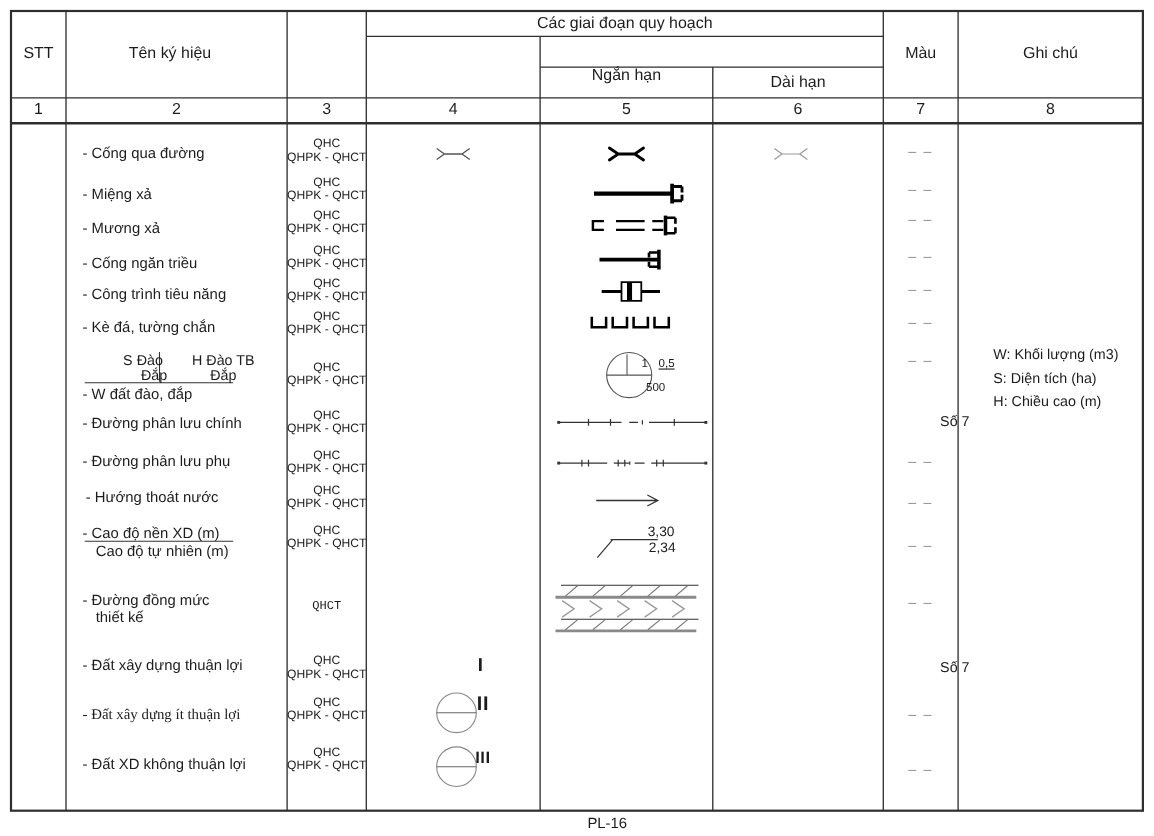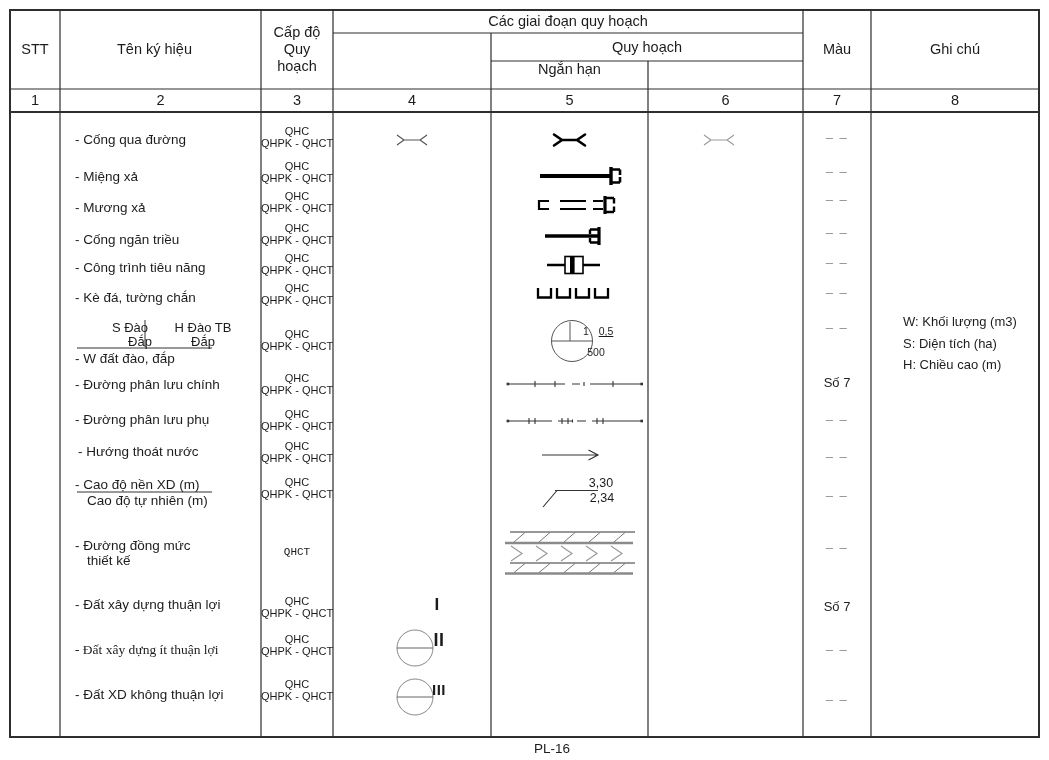--- a/index.html
+++ b/index.html
@@ -7,21 +7,21 @@
         font-family:"Liberation Sans",sans-serif;color:#1c1c1c;overflow:hidden;}
   .art{position:absolute;left:0;top:0;}
   .cell{position:absolute;display:flex;align-items:center;justify-content:center;
         text-align:center;font-size:14.5px;line-height:17px;}
   .cell.col{flex-direction:column;}
   .lbl{position:absolute;font-size:13.5px;line-height:16px;white-space:nowrap;}
   .cap{position:absolute;left:261px;width:72px;text-align:center;font-size:11px;
        line-height:12px;white-space:nowrap;}
   .mau{position:absolute;left:803px;width:68px;text-align:center;font-size:13px;
        color:#8d8d8d;letter-spacing:1.5px;line-height:16px;}
-  .mau.dark{color:#222;letter-spacing:0;}
+  .mau.dark{color:#222;letter-spacing:0;margin-left:31px;}
   .note{position:absolute;left:903px;font-size:13px;line-height:15px;white-space:nowrap;}
   .sym{position:absolute;transform:translate(-50%,-50%);white-space:nowrap;margin-left:24px;}
   .circtxt{font-size:10.5px;}
   .elevtxt{font-size:12.5px;}
   .roman{font-weight:700;letter-spacing:0.5px;}
 </style>
 </head>
 <body>
 
 <div class="page">
@@ -125,28 +125,23 @@
       <path d="M397,648 H433" stroke="#666"></path>
     </g>
     <g stroke="#888" stroke-width="1" fill="none">
       <circle cx="415" cy="697" r="18"></circle>
       <path d="M397,697 H433" stroke="#666"></path>
     </g>
   </svg>
 
   <div class="cell" style="left:10px;top:10px;width:50px;height:79px;">STT</div>
   <div class="cell" style="left:60px;top:10px;width:189px;height:79px;">Tên ký hiệu</div>
-  <div class="cell col" style="left:261px;top:10px;width:72px;height:79px;">
-    <div>Cấp độ</div>
-    <div>Quy</div>
-    <div>hoạch</div>
-  </div>
   <div class="cell" style="left:333px;top:10px;width:470px;height:23px;">Các giai đoạn quy hoạch</div>
-  <div class="cell" style="left:491px;top:33px;width:312px;height:28px;">Quy hoạch</div>
   <div class="cell" style="left:491px;top:61px;width:157px;height:16px;">Ngắn hạn</div>
+  <div class="cell" style="left:648px;top:61px;width:155px;height:28px;">Dài hạn</div>
   <div class="cell" style="left:803px;top:10px;width:68px;height:79px;">Màu</div>
   <div class="cell" style="left:871px;top:10px;width:168px;height:79px;">Ghi chú</div>
 
   <div class="cell" style="left:10px;top:89px;width:50px;height:23px;">1</div>
   <div class="cell" style="left:60px;top:89px;width:201px;height:23px;">2</div>
   <div class="cell" style="left:261px;top:89px;width:72px;height:23px;">3</div>
   <div class="cell" style="left:333px;top:89px;width:158px;height:23px;">4</div>
   <div class="cell" style="left:491px;top:89px;width:157px;height:23px;">5</div>
   <div class="cell" style="left:648px;top:89px;width:155px;height:23px;">6</div>
   <div class="cell" style="left:803px;top:89px;width:68px;height:23px;">7</div>

